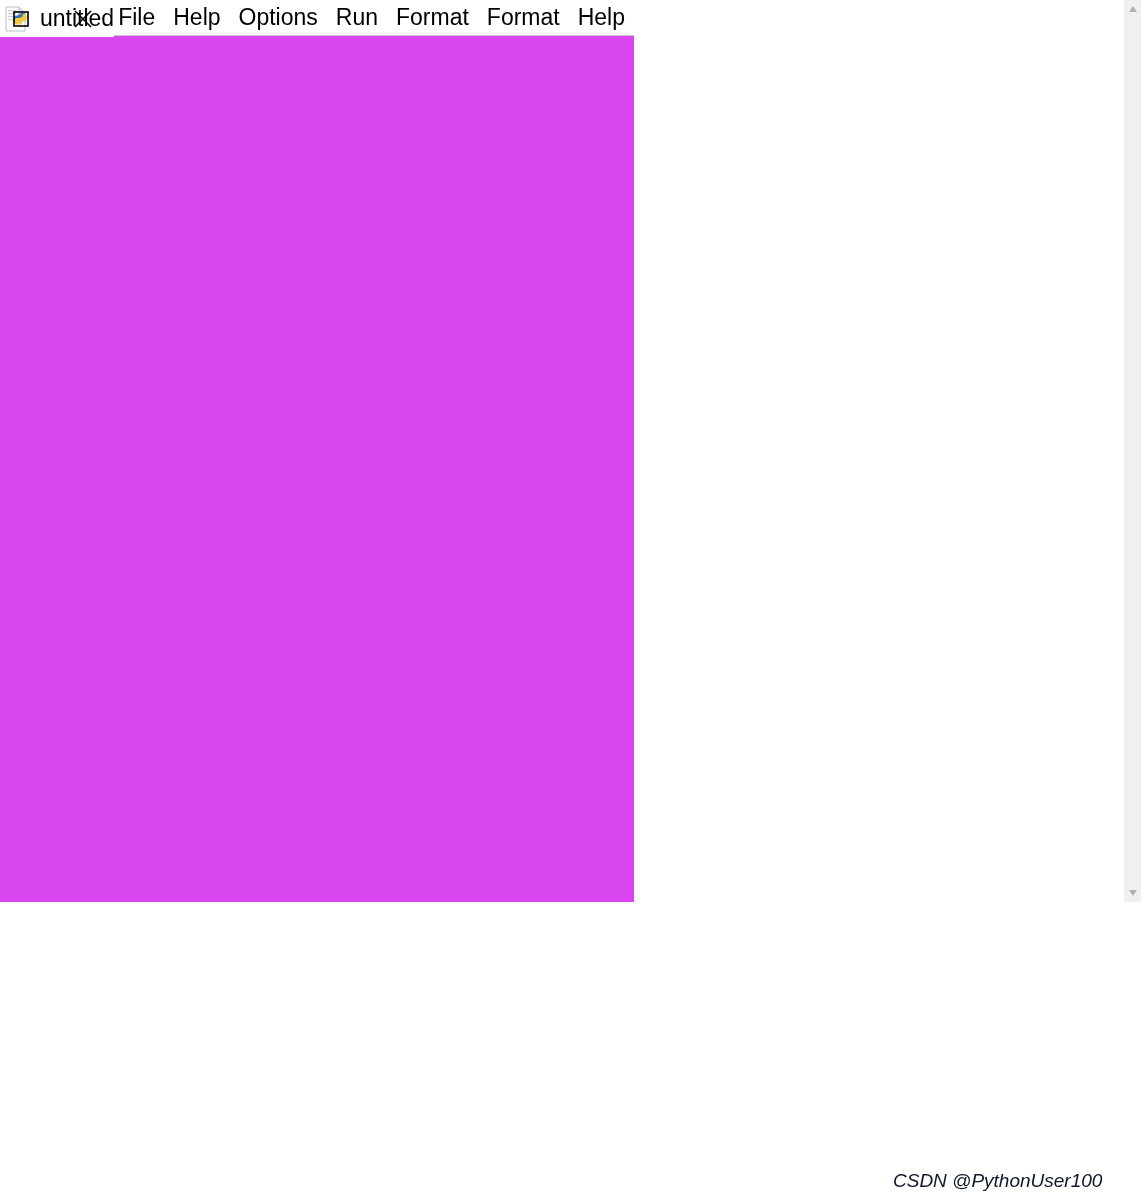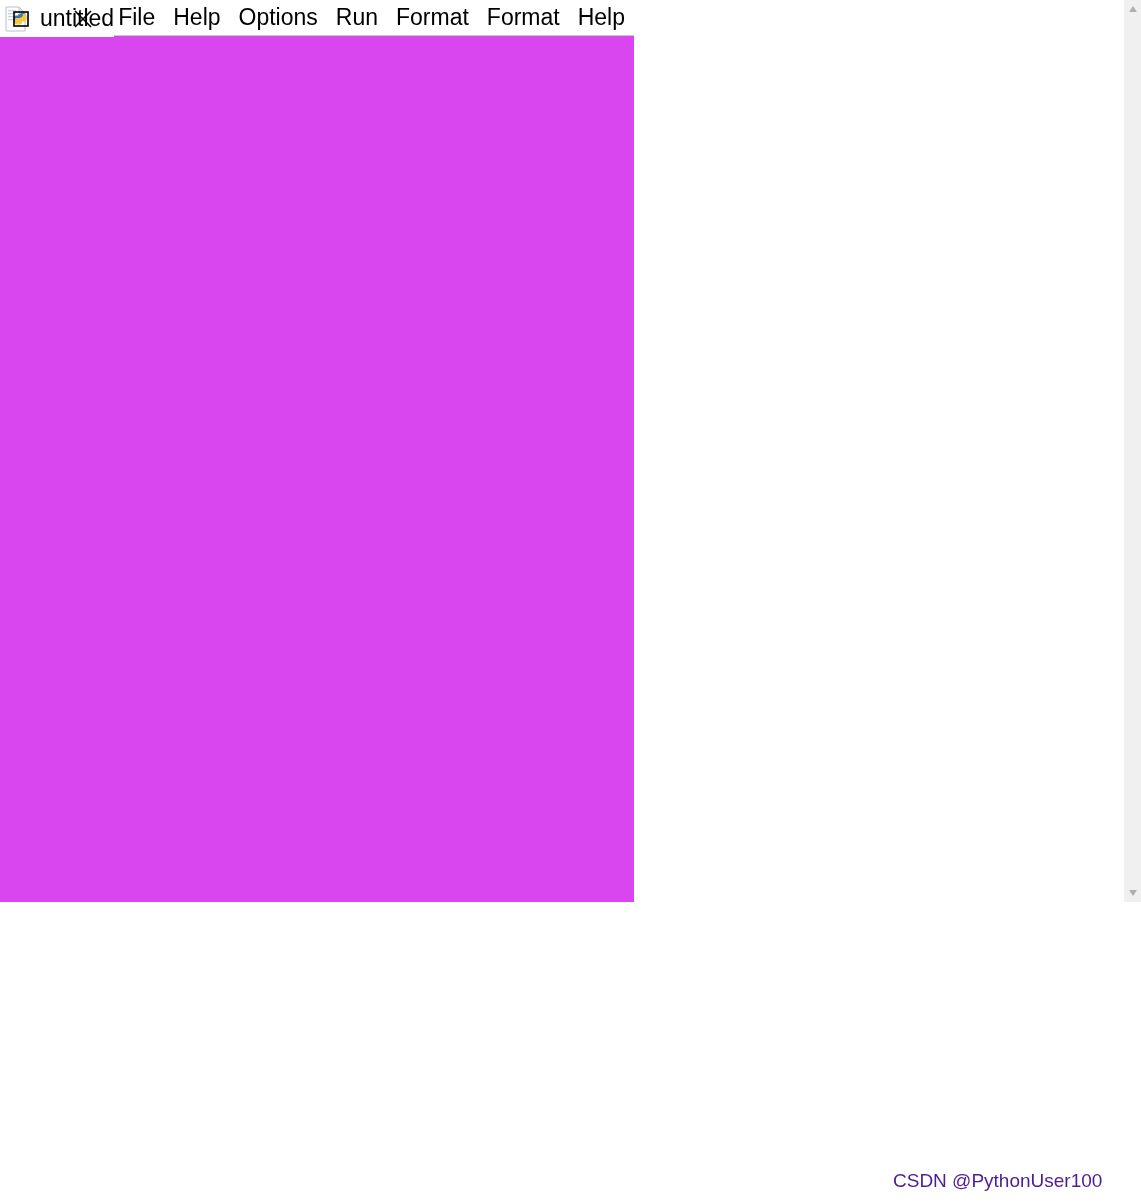--- a/index.html
+++ b/index.html
@@ -160,25 +160,26 @@
     top: 8px;
     line-height: 1;
   }
 
   
   .watermark {
     position: absolute;
     left: 893px;
     top: 1171px;
     font-size: 19px;
-    color: #4c1d95;
+    color: #0f172a;
     white-space: nowrap;
     line-height: 1;
     pointer-events: none;
     z-index: 5;
+    font-style: italic;
   }
 </style>
 </head>
 <body>
 
 <div class="window">
 
   <div class="titlebar">
     <div class="title-left">
       <span class="app-icon">

